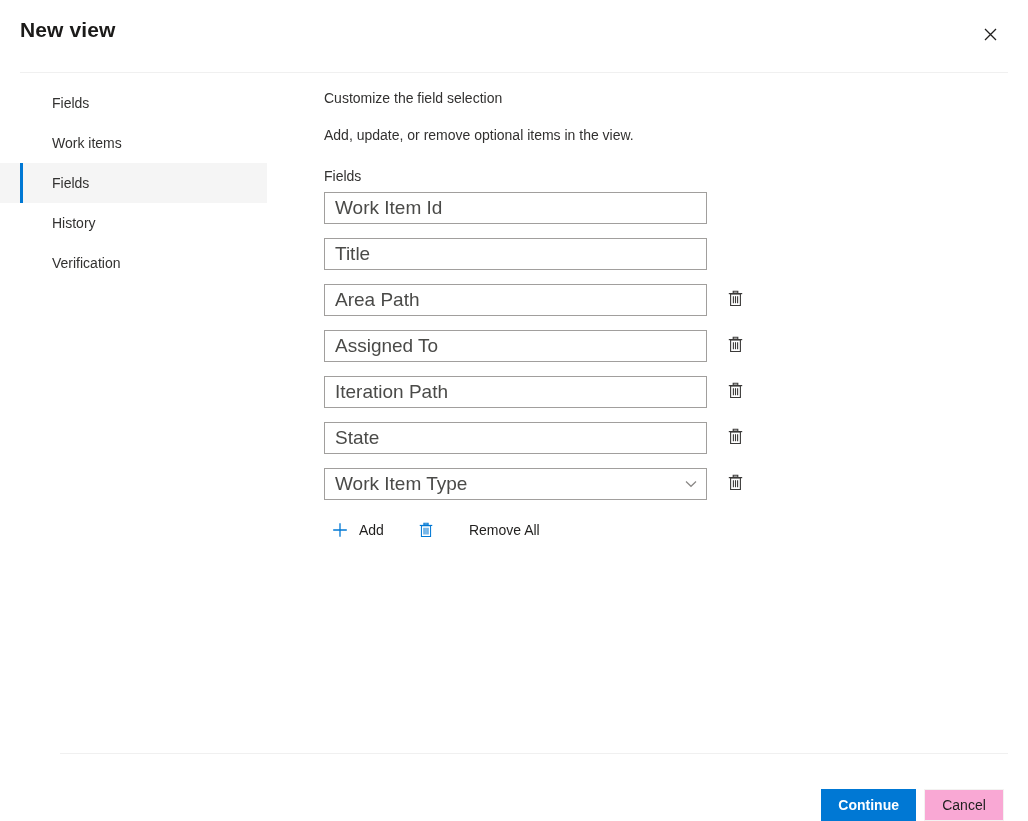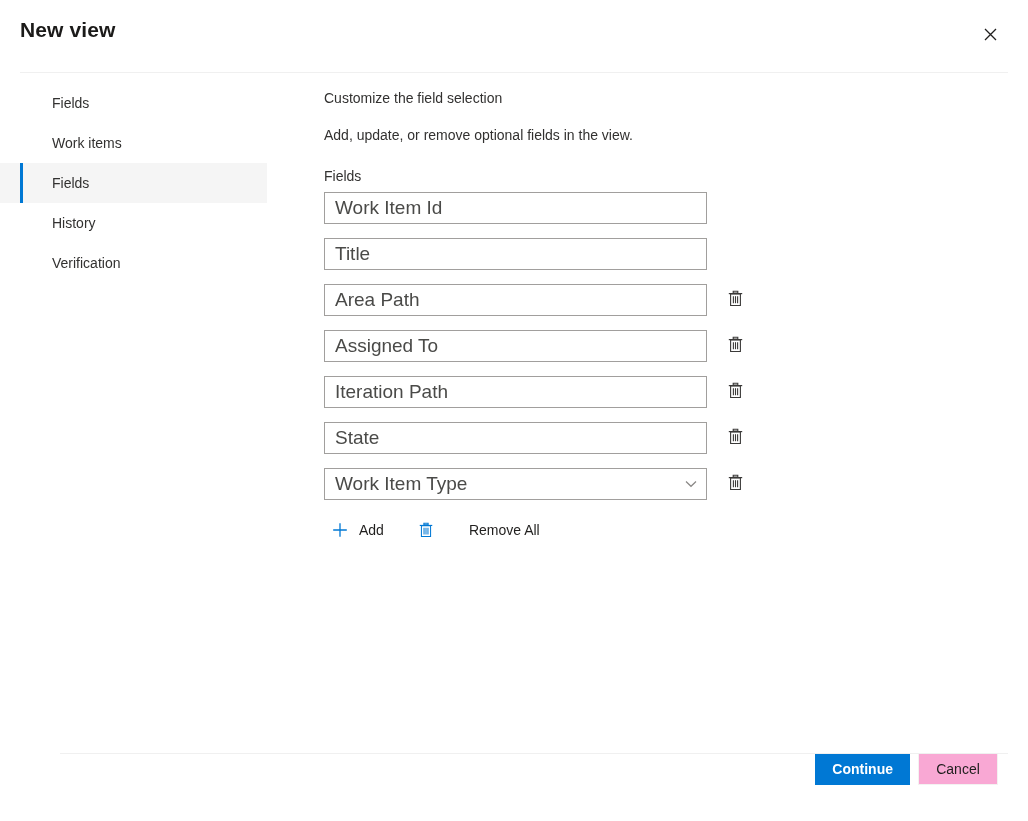--- a/index.html
+++ b/index.html
@@ -208,23 +208,23 @@
     margin-right: 9px;
     color: #0078d4;
   }
   .cmd-label { line-height: 20px; text-align: right; }
 
   
   .dlg-footer {
     flex: 0 0 68px;
     position: relative;
     display: flex;
-    align-items: flex-start;
+    align-items: flex-end;
     justify-content: flex-end;
-    padding-right: 30px;
+    padding-right: 24px;
     margin-left: 40px;
   }
   .footer-divider {
     position: absolute;
     left: 20px;
     right: 20px;
     top: 0;
     height: 1px;
     background: #f0f0f0;
   }
@@ -284,21 +284,21 @@
         <span>History</span>
       </div>
       <div class="nav-item">
         <span>Verification</span>
       </div>
     </nav>
 
     <section class="content">
 
       <div class="content-heading">Customize the field selection</div>
-      <div class="content-sub">Add, update, or remove optional fields in the view.</div>
+      <div class="content-sub">Add, update, or remove optional items in the view.</div>
       <div class="fields-label">Fields</div>
 
       <div class="field-row">
         <div class="field-box">
           <span class="field-text">Work Item Id</span>
         </div>
         <button class="row-delete placeholder" tabindex="-1"></button>
       </div>
 
       <div class="field-row">

